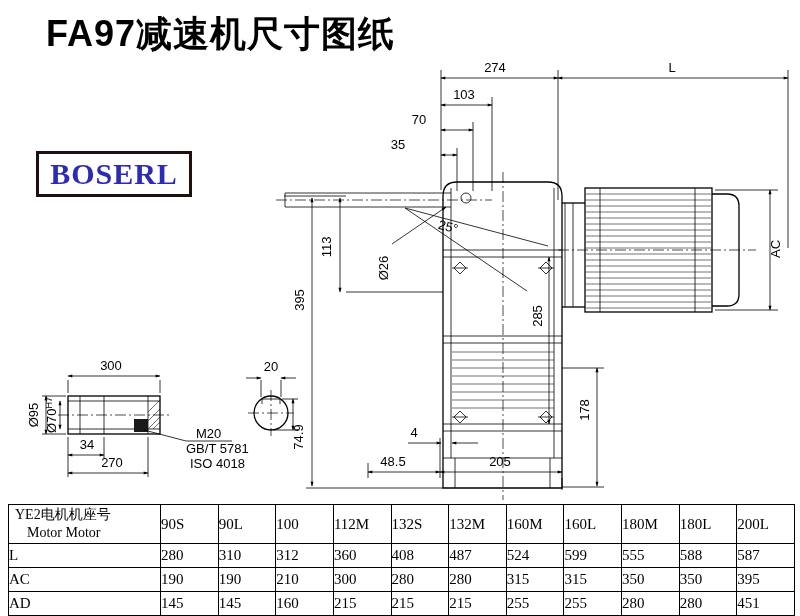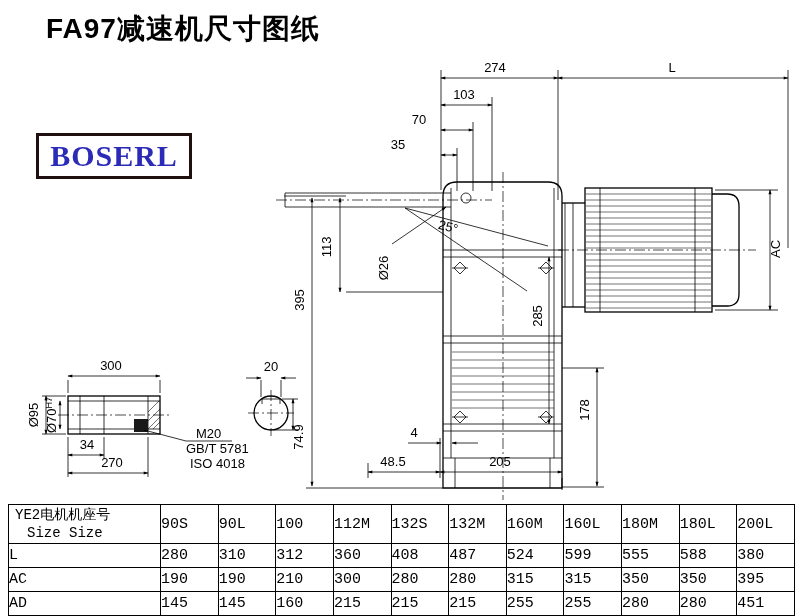--- a/index.html
+++ b/index.html
@@ -1,41 +1,41 @@
 <!DOCTYPE html>
 <html><head>
 <meta charset="utf-8">
 <style>
   html,body{margin:0;padding:0;background:#fff;}
   #stage{position:relative;width:800px;height:616px;background:#fff;overflow:hidden;
          font-family:"Liberation Sans",sans-serif;color:#000;}
   #stage svg{position:absolute;left:0;top:0;}
 
-  #title{position:absolute;left:46px;top:10px;margin:0;font-size:28px;font-weight:bold;
+  #title{position:absolute;left:46px;top:10px;margin:0;font-size:36px;font-weight:bold;
          font-family:"Liberation Sans",sans-serif;letter-spacing:1px;}
 
-  #logo{position:absolute;left:36px;top:133px;width:150px;height:40px;background:#fff;
+  #logo{position:absolute;left:36px;top:151px;width:150px;height:40px;background:#fff;
         border:3px solid #200f0f;display:flex;align-items:center;justify-content:center;}
   #logo span{font-family:"Liberation Serif",serif;font-weight:bold;font-size:30px;
              color:#2b2bb8;letter-spacing:1px;line-height:1;}
 
   
   .ol{stroke:#000;stroke-width:1.3;fill:none;}
   .tl{stroke:#000;stroke-width:0.8;fill:none;}
   .fin line{stroke:#000;stroke-width:0.55;}
   .cl{stroke:#000;stroke-width:0.7;fill:none;stroke-dasharray:11 3 2 3;}
   .dim{stroke:#000;stroke-width:0.8;fill:none;}
   .dt{font-family:"Liberation Sans",sans-serif;font-size:13px;fill:#000;stroke:none;text-anchor:middle;}
   .lt{font-family:"Liberation Sans",sans-serif;font-size:13px;fill:#000;stroke:none;text-anchor:start;}
   .sup{font-size:9px;}
 
   
   #spec{position:absolute;left:8px;top:504px;width:787px;border-collapse:collapse;table-layout:fixed;
         background:#fff;color:#000;
-        font-family:Liberation Mono, monospace;}
+        font-family:Liberation Serif, serif;}
   #spec th,#spec td{border:1px solid #000;text-align:left;font-weight:normal;font-size:15px;
         padding:0;height:23px;white-space:nowrap;overflow:hidden;}
   #spec tr.hdr th{height:38px;}
   #spec th.msize{text-align:left;font-size:14px;line-height:1.3;padding-left:6px;}
   #spec th.msize .en{padding-left:12px;}
   #spec col.c0{width:152px;}
 </style>
 </head>
 <body>
 
@@ -264,21 +264,21 @@
         <col>
         <col>
         <col>
         <col>
         <col>
     </colgroup>
     <tbody>
       <tr class="hdr">
         <th class="msize">
           <div class="cn">YE2电机机座号</div>
-          <div class="en">Size Size</div>
+          <div class="en">Motor Motor</div>
         </th>
         <th>90S</th>
         <th>90L</th>
         <th>100</th>
         <th>112M</th>
         <th>132S</th>
         <th>132M</th>
         <th>160M</th>
         <th>160L</th>
         <th>180M</th>
@@ -290,21 +290,21 @@
         <td>280</td>
         <td>310</td>
         <td>312</td>
         <td>360</td>
         <td>408</td>
         <td>487</td>
         <td>524</td>
         <td>599</td>
         <td>555</td>
         <td>588</td>
-        <td>380</td>
+        <td>587</td>
       </tr>
       <tr>
         <td>AC</td>
         <td>190</td>
         <td>190</td>
         <td>210</td>
         <td>300</td>
         <td>280</td>
         <td>280</td>
         <td>315</td>

